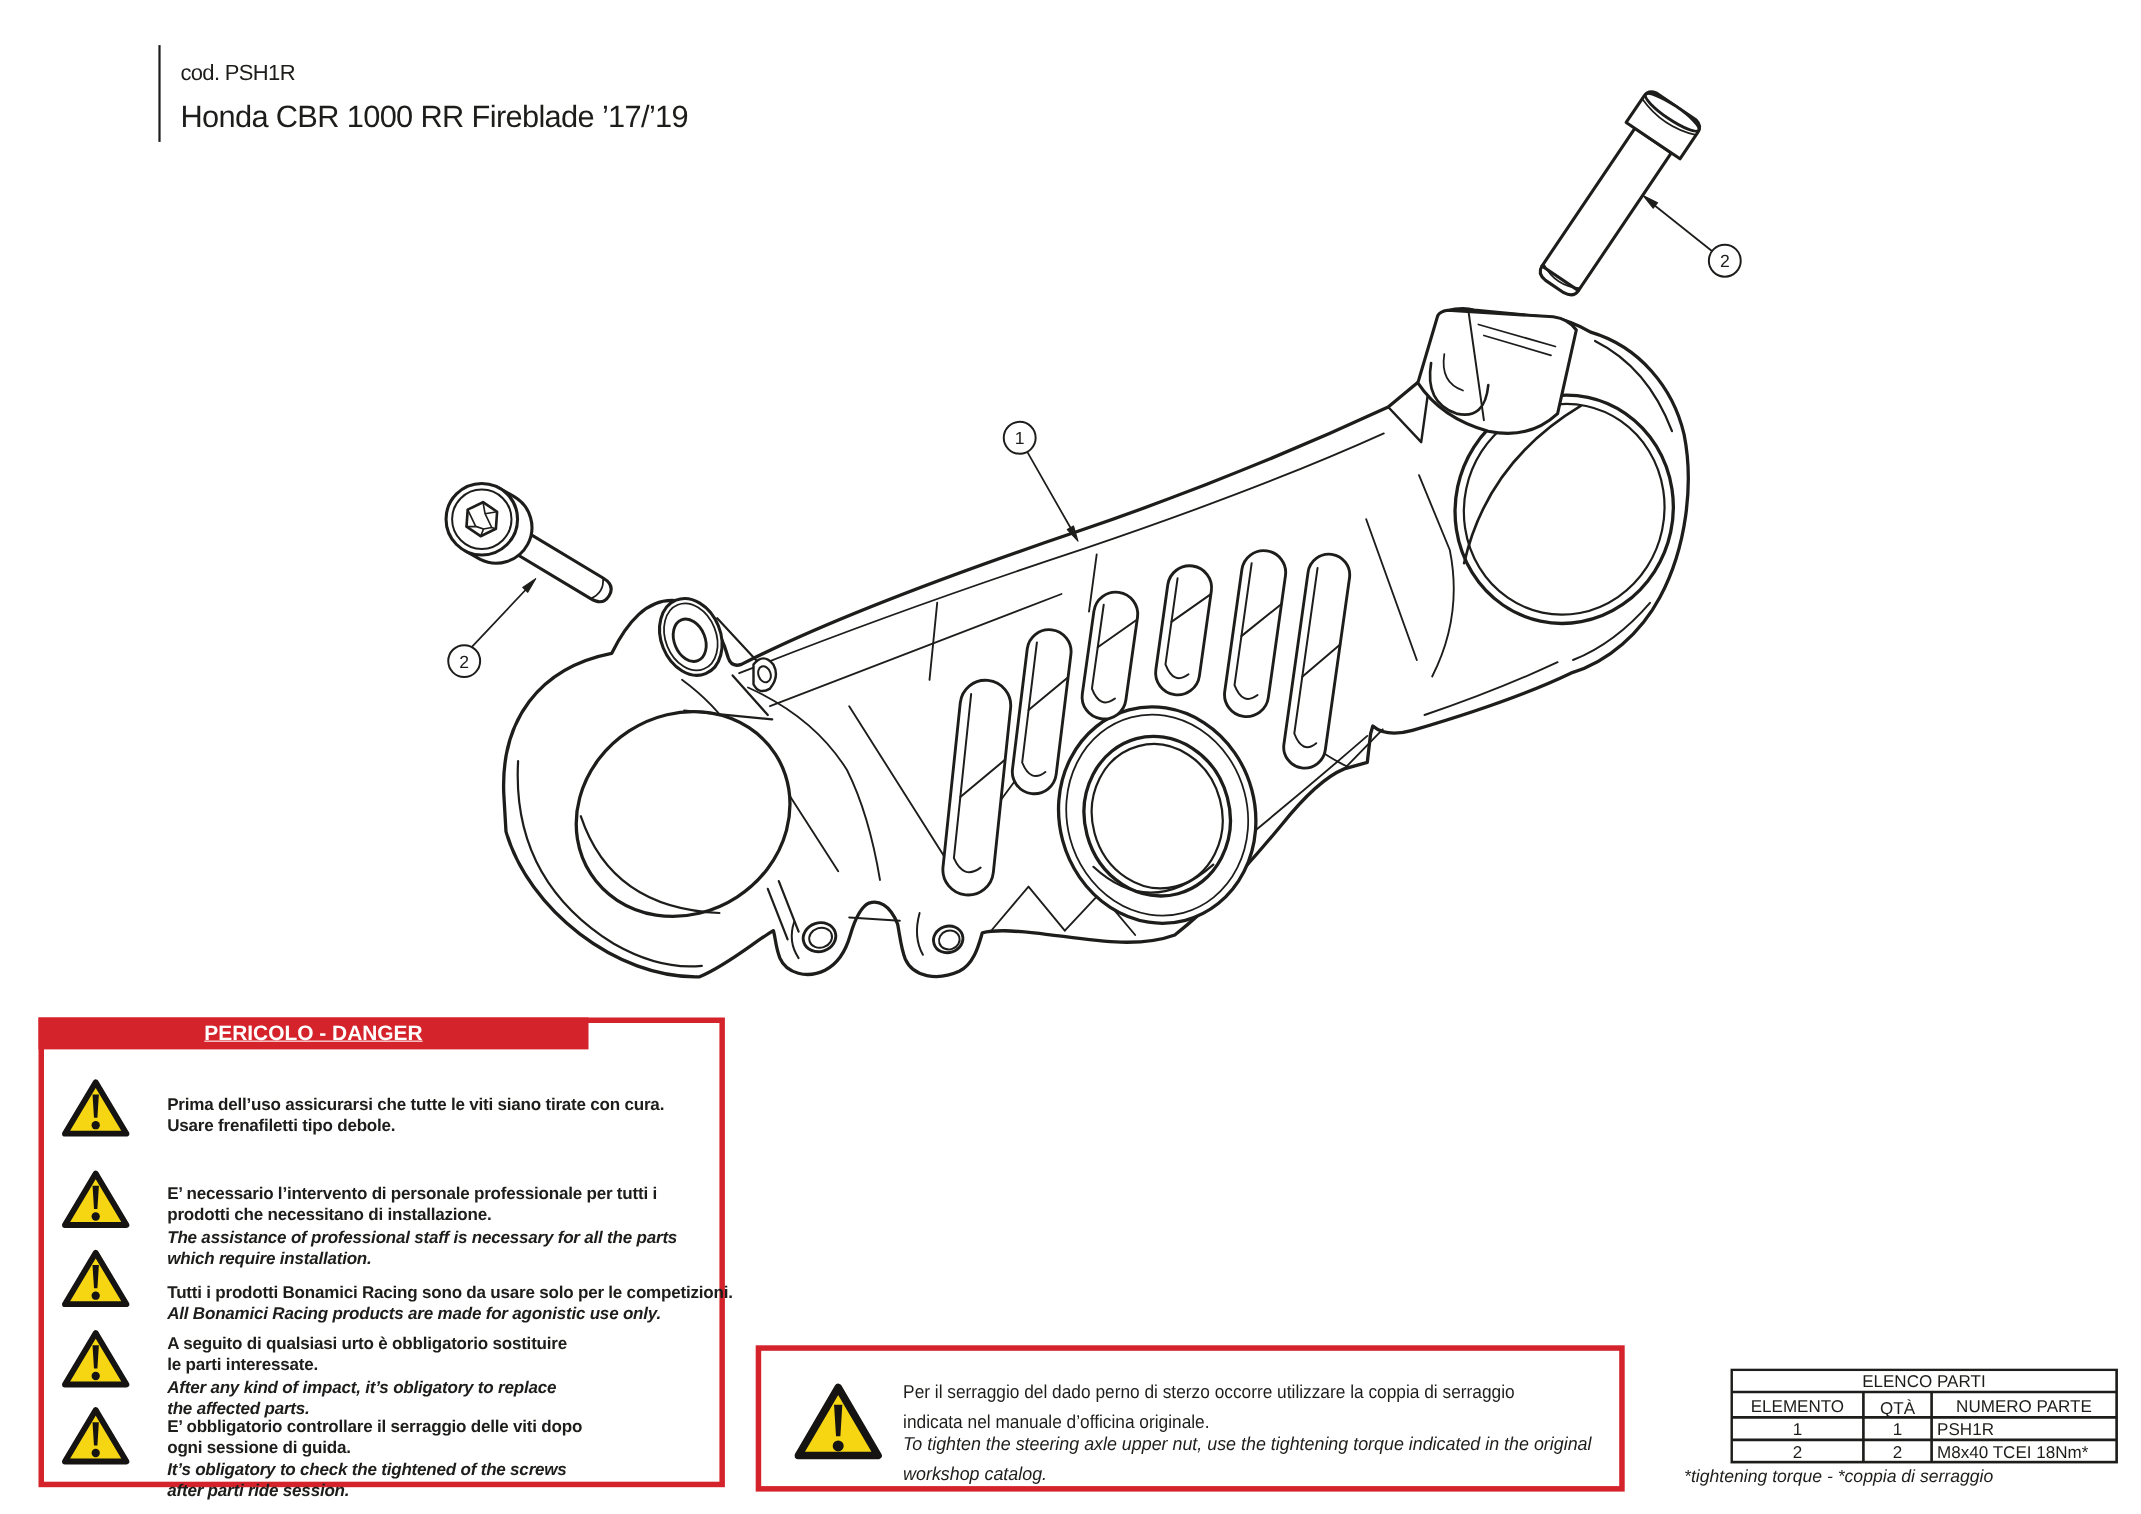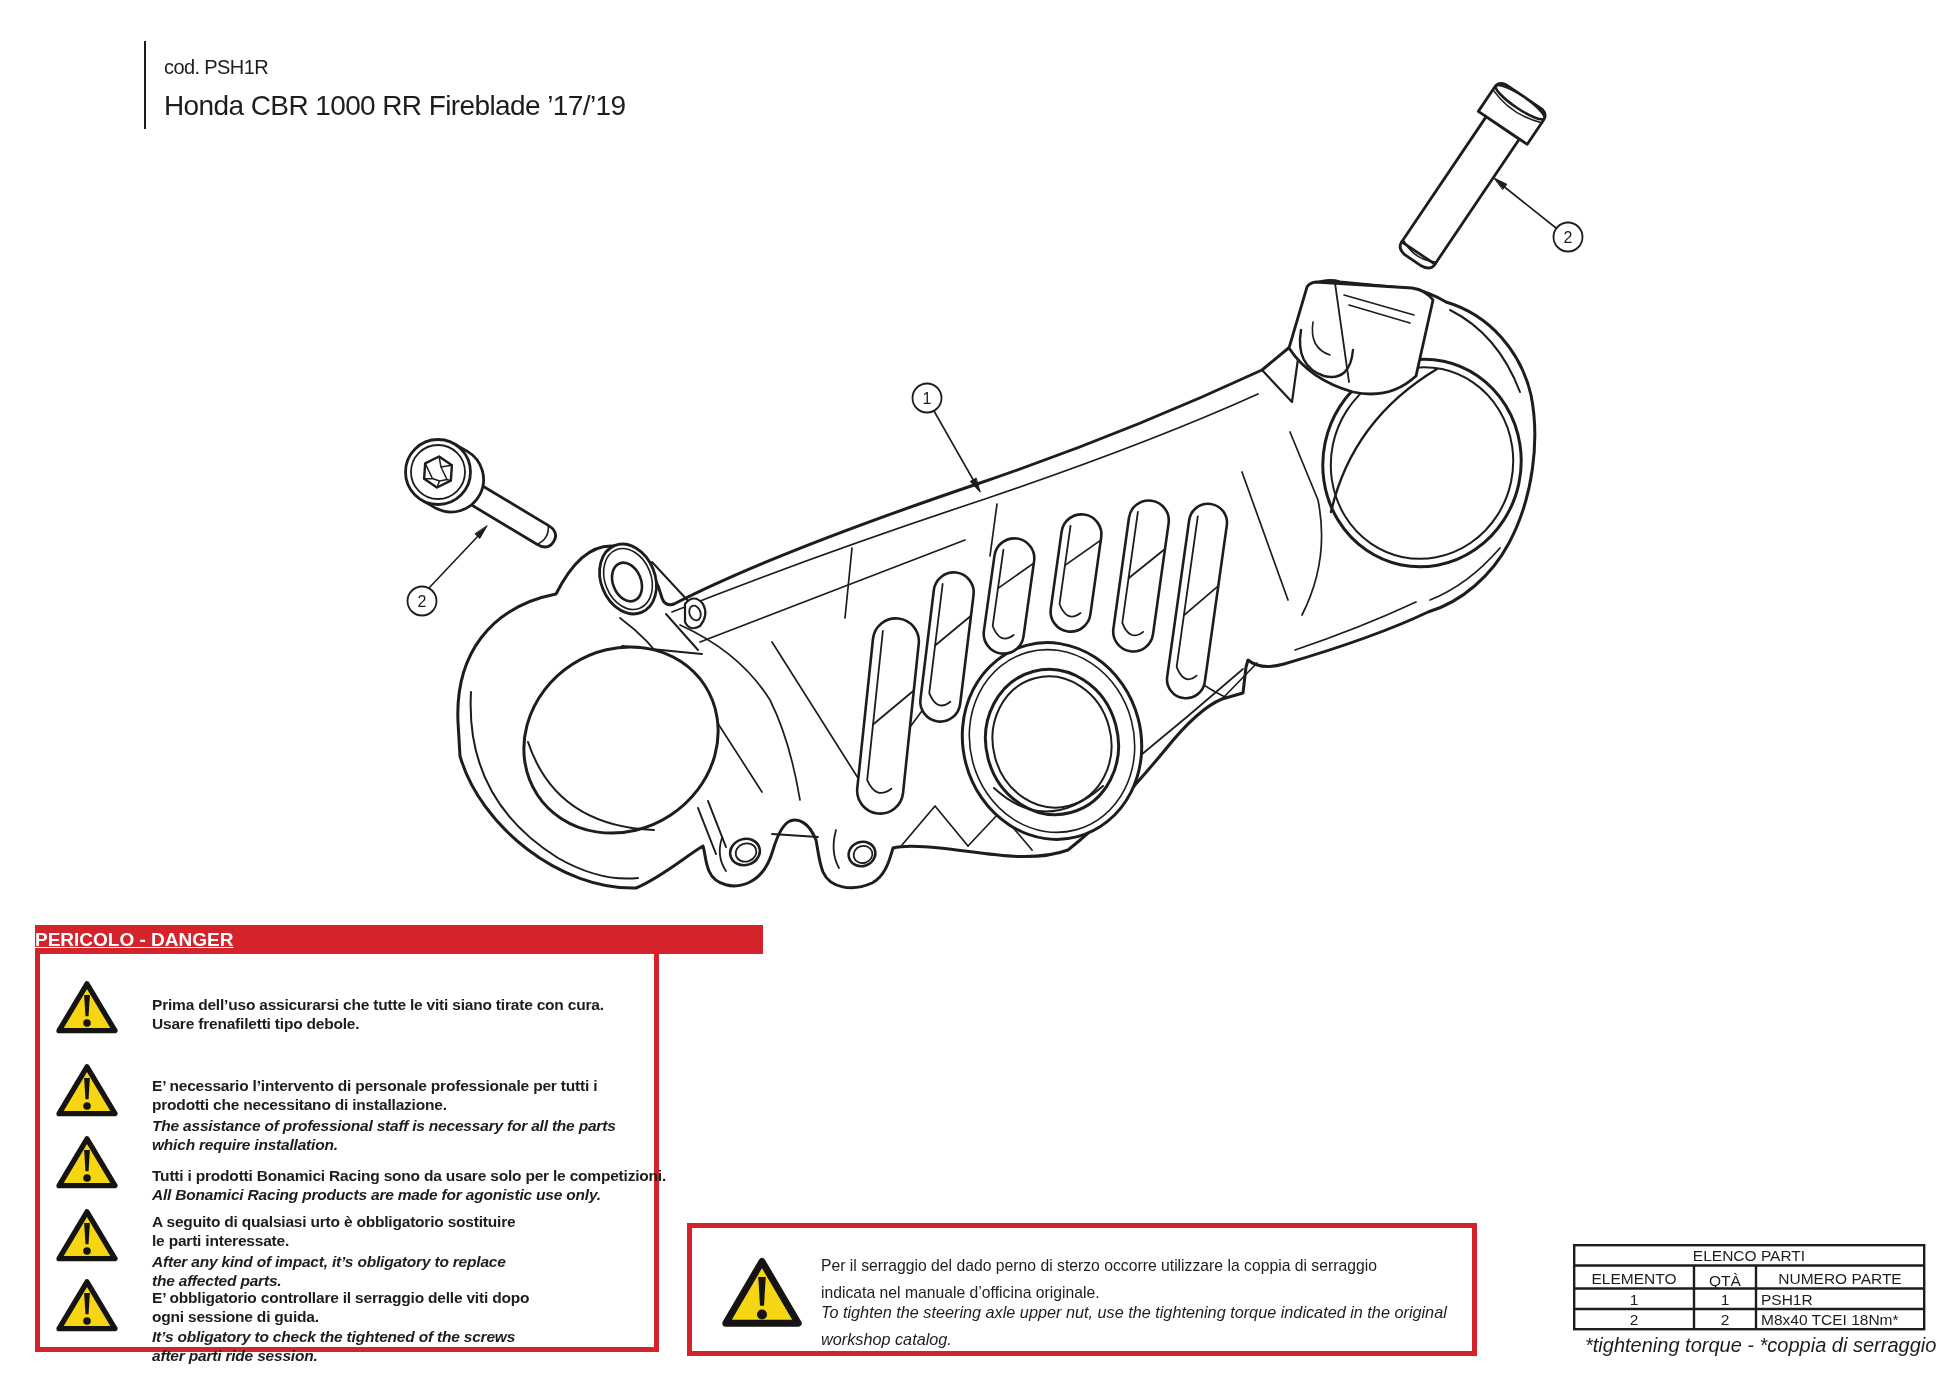--- a/index.html
+++ b/index.html
@@ -191,22 +191,22 @@
       <circle cx="1568" cy="237" r="14.5" stroke-width="1.8" fill="#fff"></circle>
     </g>
     <g font-family="Liberation Sans" font-size="16" fill="#1d1d1b" text-anchor="middle">
       <text x="927" y="404">1</text>
       <text x="422" y="607">2</text>
       <text x="1568" y="243">2</text>
     </g>
   </svg>
 
   <div class="redbox" style="left:35px;top:925px;width:624px;height:427px;"></div>
-  <div class="abs" style="left:35px;top:925px;width:728px;height:29px;background:#d5232c;color:#fff;
-       font-weight:bold;font-size:19px;line-height:29px;">
+  <div class="abs" style="left:35px;top:925px;width:500px;height:29px;background:#d5232c;color:#fff;
+       font-weight:bold;font-size:19px;text-align:center;line-height:29px;">
     <span style="text-decoration:underline;">PERICOLO - DANGER</span>
   </div>
 
   <div class="abs" style="left:56px;top:980px;"><svg width="62" height="54" viewBox="0 0 64 56">
         <path d="M32 4 L61 52.5 H3 Z" fill="#f6d513" stroke="#151413" stroke-width="5.5" stroke-linejoin="round"></path>
         <path d="M29 15.5 h6 l-1.4 22 h-3.2 z" fill="#151413"></path>
         <circle cx="32" cy="44.5" r="3.9" fill="#151413"></circle>
       </svg></div>
   <div class="abs" style="left:56px;top:1063px;"><svg width="62" height="54" viewBox="0 0 64 56">
         <path d="M32 4 L61 52.5 H3 Z" fill="#f6d513" stroke="#151413" stroke-width="5.5" stroke-linejoin="round"></path>
@@ -296,15 +296,15 @@
         <text x="267" y="39.5" text-anchor="middle">NUMERO PARTE</text>
         <text x="61" y="60.5" text-anchor="middle">1</text>
         <text x="152" y="60.5" text-anchor="middle">1</text>
         <text x="188" y="60.5">PSH1R</text>
         <text x="61" y="81" text-anchor="middle">2</text>
         <text x="152" y="81" text-anchor="middle">2</text>
         <text x="188" y="81">M8x40 TCEI 18Nm*</text>
       </g>
     </svg>
   </div>
-  <div class="abs i" style="left:1585px;top:1334px;font-size:20px;">*tightening torque - *coppia di serraggio</div>
+  <div class="abs i" style="left:1531px;top:1334px;font-size:16px;">*tightening torque - *coppia di serraggio</div>
 
 </div>
 
 </body></html>

